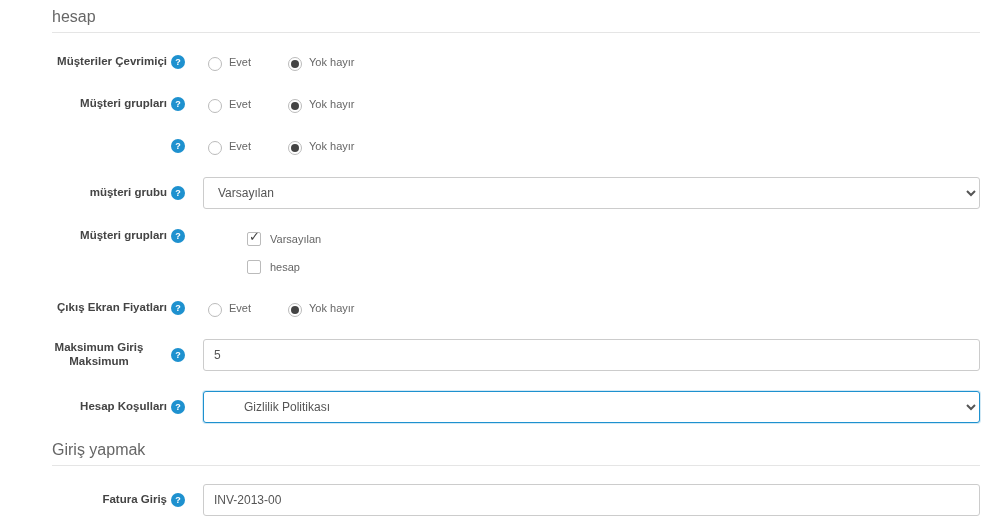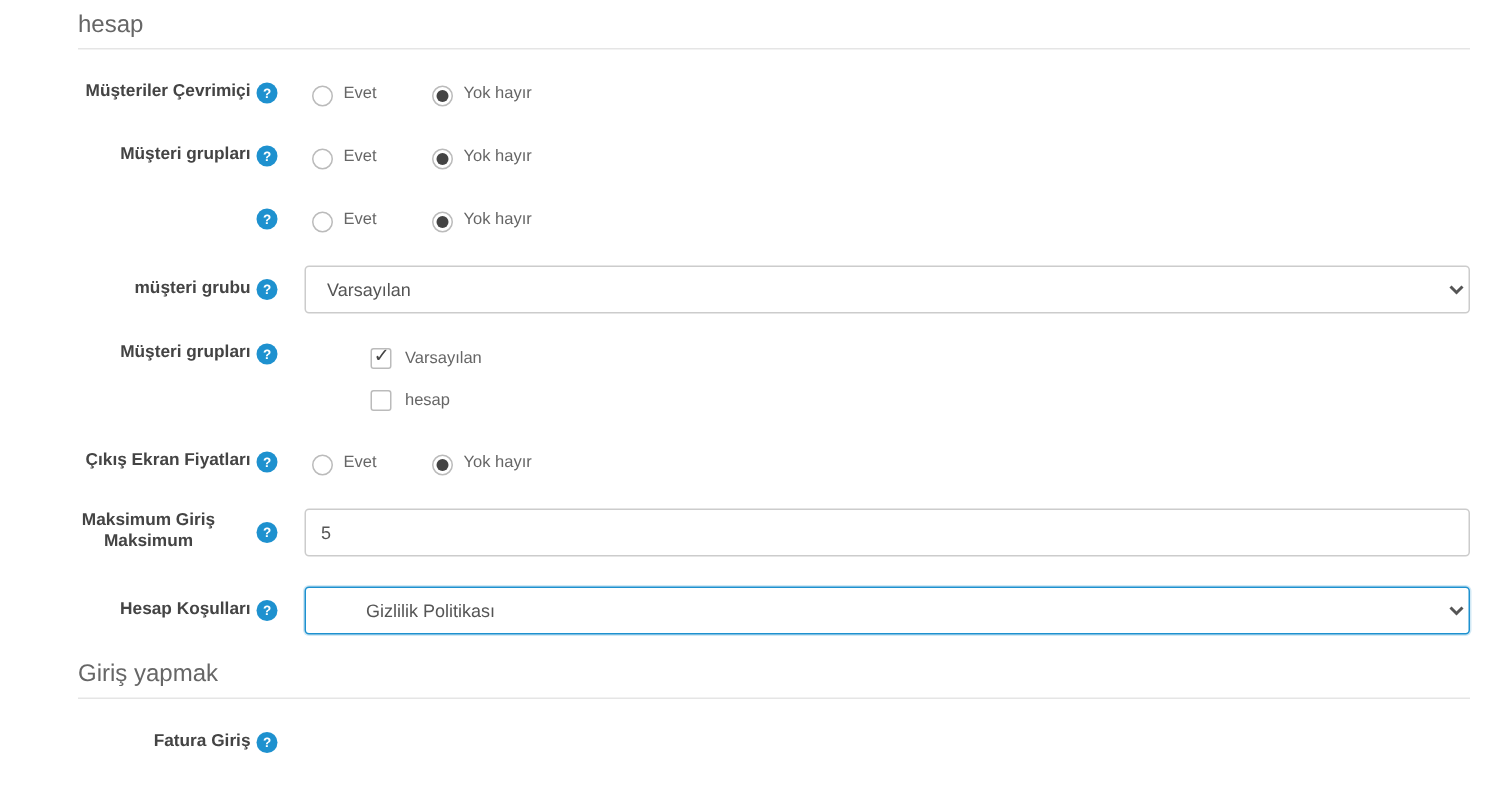--- a/index.html
+++ b/index.html
@@ -261,13 +261,16 @@
   </div>
 </div>
 
 <div class="section-title">Giriş yapmak</div>
 
 <div class="form-row">
   <div class="label-col">
     <span class="lbl-text">Fatura Giriş</span>
     <span class="help-icon">?</span>
   </div>
+  <div class="input-col">
+    <input type="text" class="txt" value="INV-2013-00" style="">
+  </div>
 </div>
 
 </body></html>

